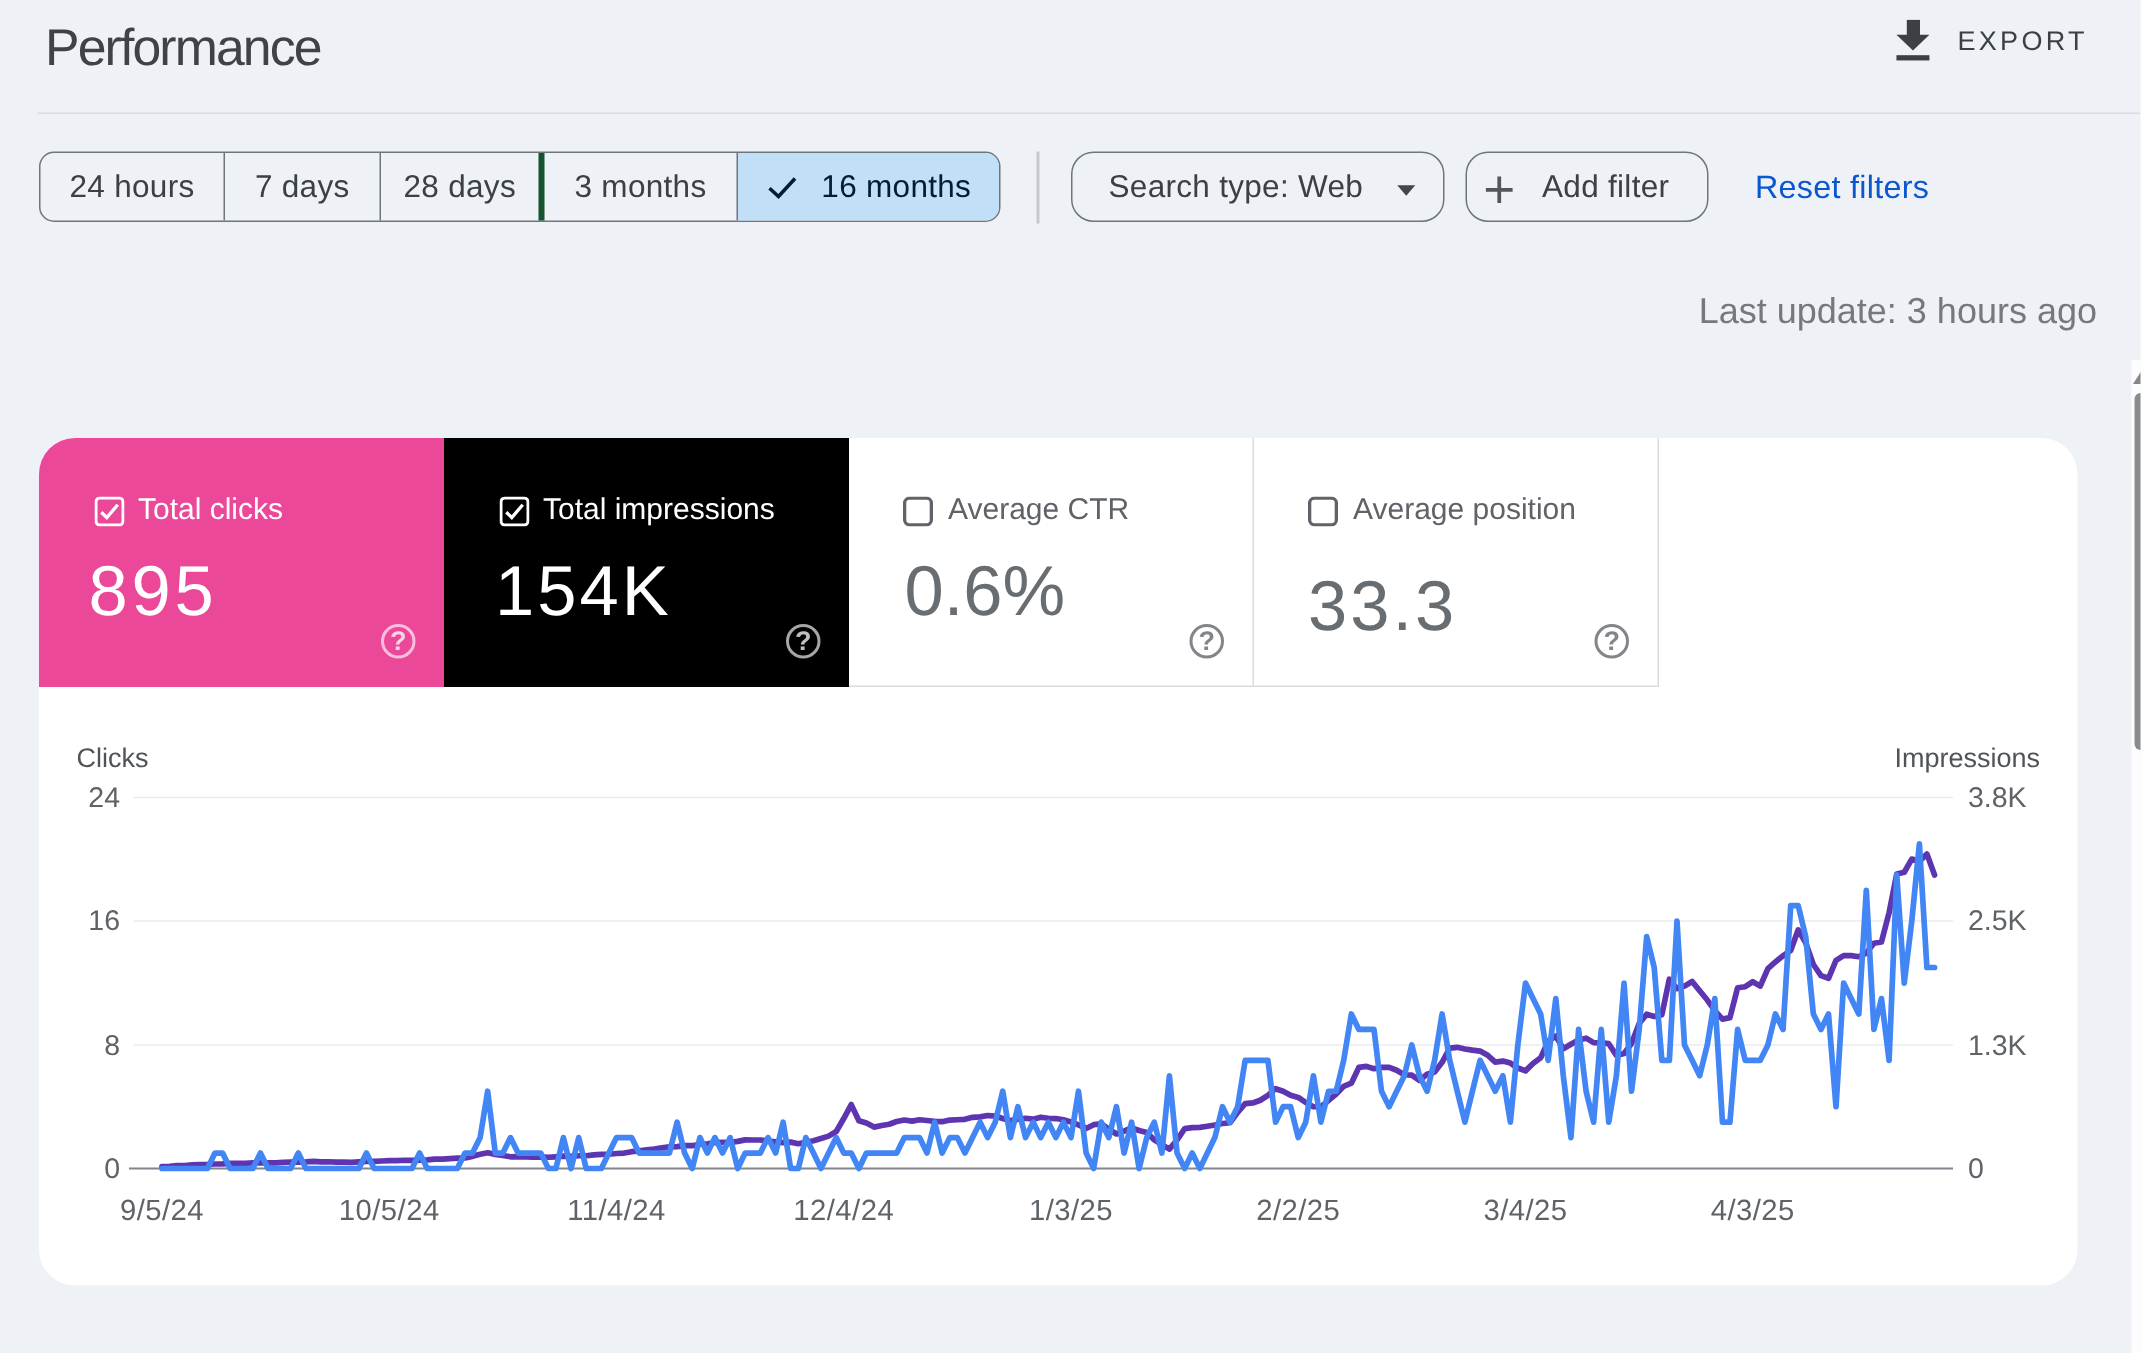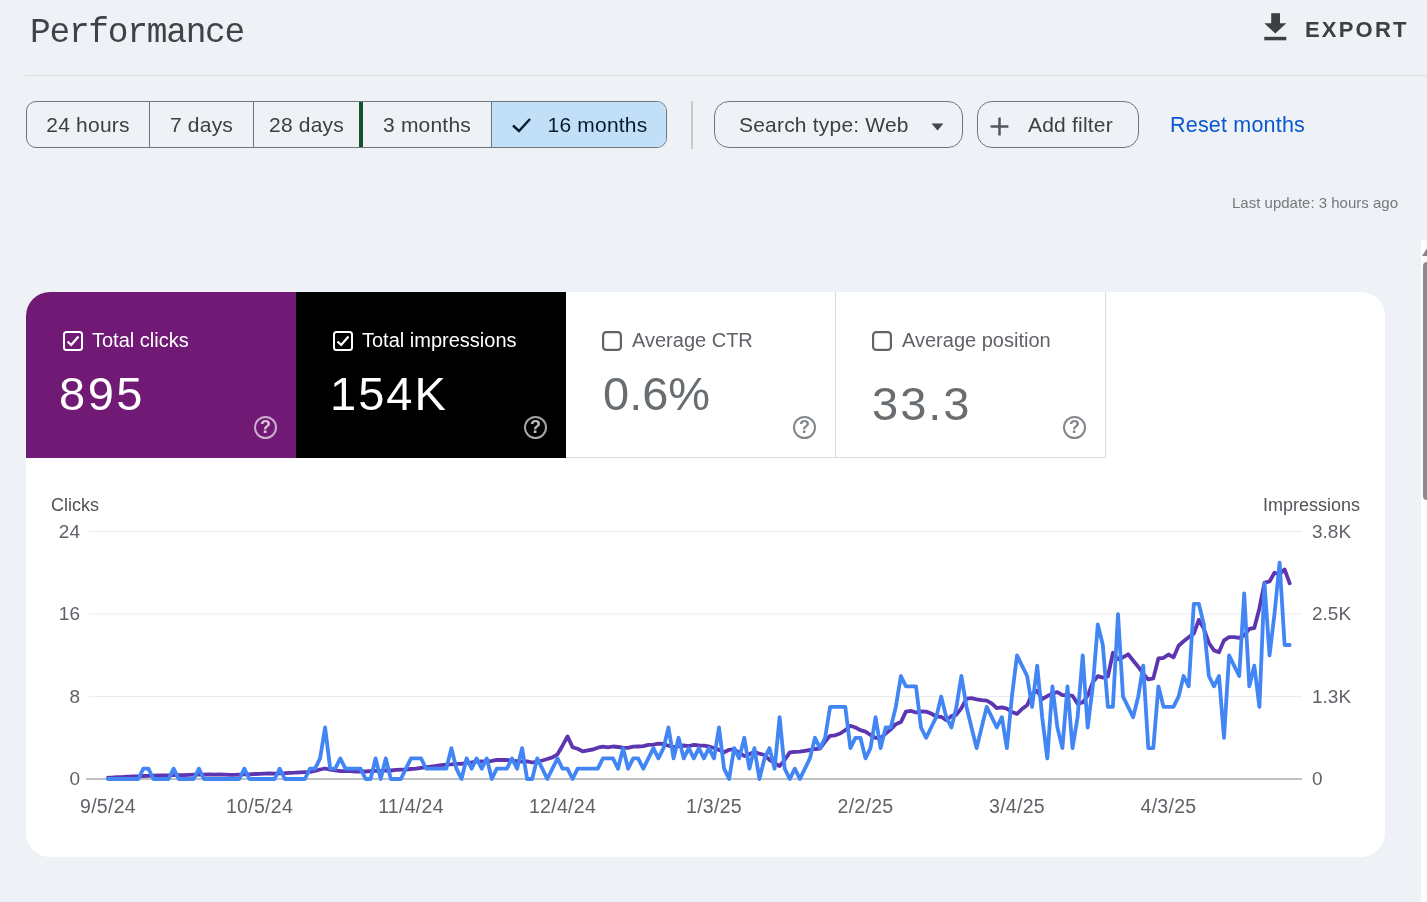--- a/index.html
+++ b/index.html
@@ -3,28 +3,28 @@
 <meta charset="utf-8">
 <style>
 * { margin:0; padding:0; box-sizing:border-box; }
 html,body { width:1427px; height:902px; }
 body { background:#eef1f6; font-family:"Liberation Sans",sans-serif; position:relative; overflow:hidden; }
 .abs { position:absolute; }
 </style>
 </head>
 <body>
 
-<div class="abs" style="left:30px; top:13px; font-size:34.5px; letter-spacing:-1.25px; color:#3f4347;font-family:Liberation Mono, monospace;">Performance</div>
+<div class="abs" style="left:30px; top:13px; font-size:34.5px; letter-spacing:-1.25px; color:#3f4347;">Performance</div>
 
 <svg class="abs" style="left:1263.5px; top:13px;" width="23" height="28" viewBox="0 0 23 28">
   <rect x="7.2" y="0.2" width="8.8" height="11" fill="#3c4043"></rect>
   <path d="M0.3 10.2 L22.3 10.2 L11.3 20.6 z" fill="#3c4043"></path>
   <rect x="0.3" y="23.8" width="22" height="3.5" fill="#3c4043"></rect>
 </svg>
-<div class="abs" style="left:1305px; top:17px; font-size:22px; letter-spacing:2.2px; color:#3c4043; font-weight:700;">EXPORT</div>
+<div class="abs" style="left:1305px; top:17px; font-size:18px; letter-spacing:2.2px; color:#3c4043; font-weight:400;">EXPORT</div>
 
 <div class="abs" style="left:25px; top:75px; width:1402px; height:1px; background:#dadce0;"></div>
 
 <div class="abs" style="left:26px; top:101px; height:47px; display:flex; border:1px solid #70757a; border-radius:10px; color:#3c4043; font-size:21px; letter-spacing:0.2px;">
   <div style="width:123px; display:flex; align-items:center; justify-content:center; border-right:1px solid #70757a;">24 hours</div>
   <div style="width:104px; display:flex; align-items:center; justify-content:center; border-right:1px solid #70757a;">7 days</div>
   <div style="width:109px; display:flex; align-items:center; justify-content:center; border-right:4px solid #14532d;text-align:center;">28 days</div>
   <div style="width:129px; display:flex; align-items:center; justify-content:center; border-right:1px solid #70757a;">3 months</div>
   <div style="width:174px; display:flex; align-items:center; justify-content:center; background:#c1e0f7; border-radius:0 9px 9px 0; color:#001d35; font-weight:500;">
     <svg width="21" height="20" viewBox="0 0 21 20" style="margin-right:16px;">
@@ -41,27 +41,27 @@
     </svg>
 </div>
 
 <div class="abs" style="left:977px; top:101px; width:162px; height:47px; border:1px solid #70757a; border-radius:15px; font-size:21px; letter-spacing:0.2px; color:#3c4043;">
   <svg class="abs" style="left:12px; top:15px;" width="19" height="19" viewBox="0 0 19 19">
       <path d="M9.5 0.6 v17.8 M0.6 9.5 h17.8" stroke="#52565a" stroke-width="2.5"></path>
     </svg>
   <span class="abs" style="left:50px; top:11px;">Add filter</span>
 </div>
 
-<div class="abs" style="left:1170px; top:113px; font-size:21.5px; letter-spacing:0.2px; color:#0b57d0; font-weight:500;">Reset months</div>
+<div class="abs" style="left:1170px; top:113px; font-size:21.5px; letter-spacing:0.2px; color:#0b57d0; font-weight:500;">Reset filters</div>
 
-<div class="abs" style="right:29px; top:194px; font-size:15px; color:#75787c;">Last update: 3 hours ago</div>
+<div class="abs" style="right:29px; top:194px; font-size:24px; color:#75787c;">Last update: 3 hours ago</div>
 
 <div class="abs" style="left:26px; top:292px; width:1359px; height:565px; background:#fff; border-radius:24px;">
 
-  <div class="abs" style="left:0; top:0; width:270px; height:166px; background:#701a75; border-radius:24px 0 0 0; color:#fff;">
+  <div class="abs" style="left:0; top:0; width:270px; height:166px; background:#ec4899; border-radius:24px 0 0 0; color:#fff;">
     <svg class="abs" style="left:37px; top:39px;" width="20" height="20" viewBox="0 0 20 20">
         <rect x="1" y="1" width="18" height="18" rx="2.5" fill="none" stroke="#fff" stroke-width="2"></rect>
         <path d="M4.5 10.5 L8.2 14 L15.5 5.5" fill="none" stroke="#fff" stroke-width="2.2"></path>
       </svg>
     <div class="abs" style="left:66px; top:37px; font-size:20px;">Total clicks</div>
     <div class="abs" style="left:33px; top:74px; font-size:47px; letter-spacing:2.5px;">895</div>
     <div class="abs qmark" style="left:228px; top:124px; border-color:rgba(255,255,255,.65); color:rgba(255,255,255,.75);">?</div>
   </div>
   <div class="abs" style="left:270px; top:0; width:270px; height:166px; background:#000000; color:#fff;">
     <svg class="abs" style="left:37px; top:39px;" width="20" height="20" viewBox="0 0 20 20">

